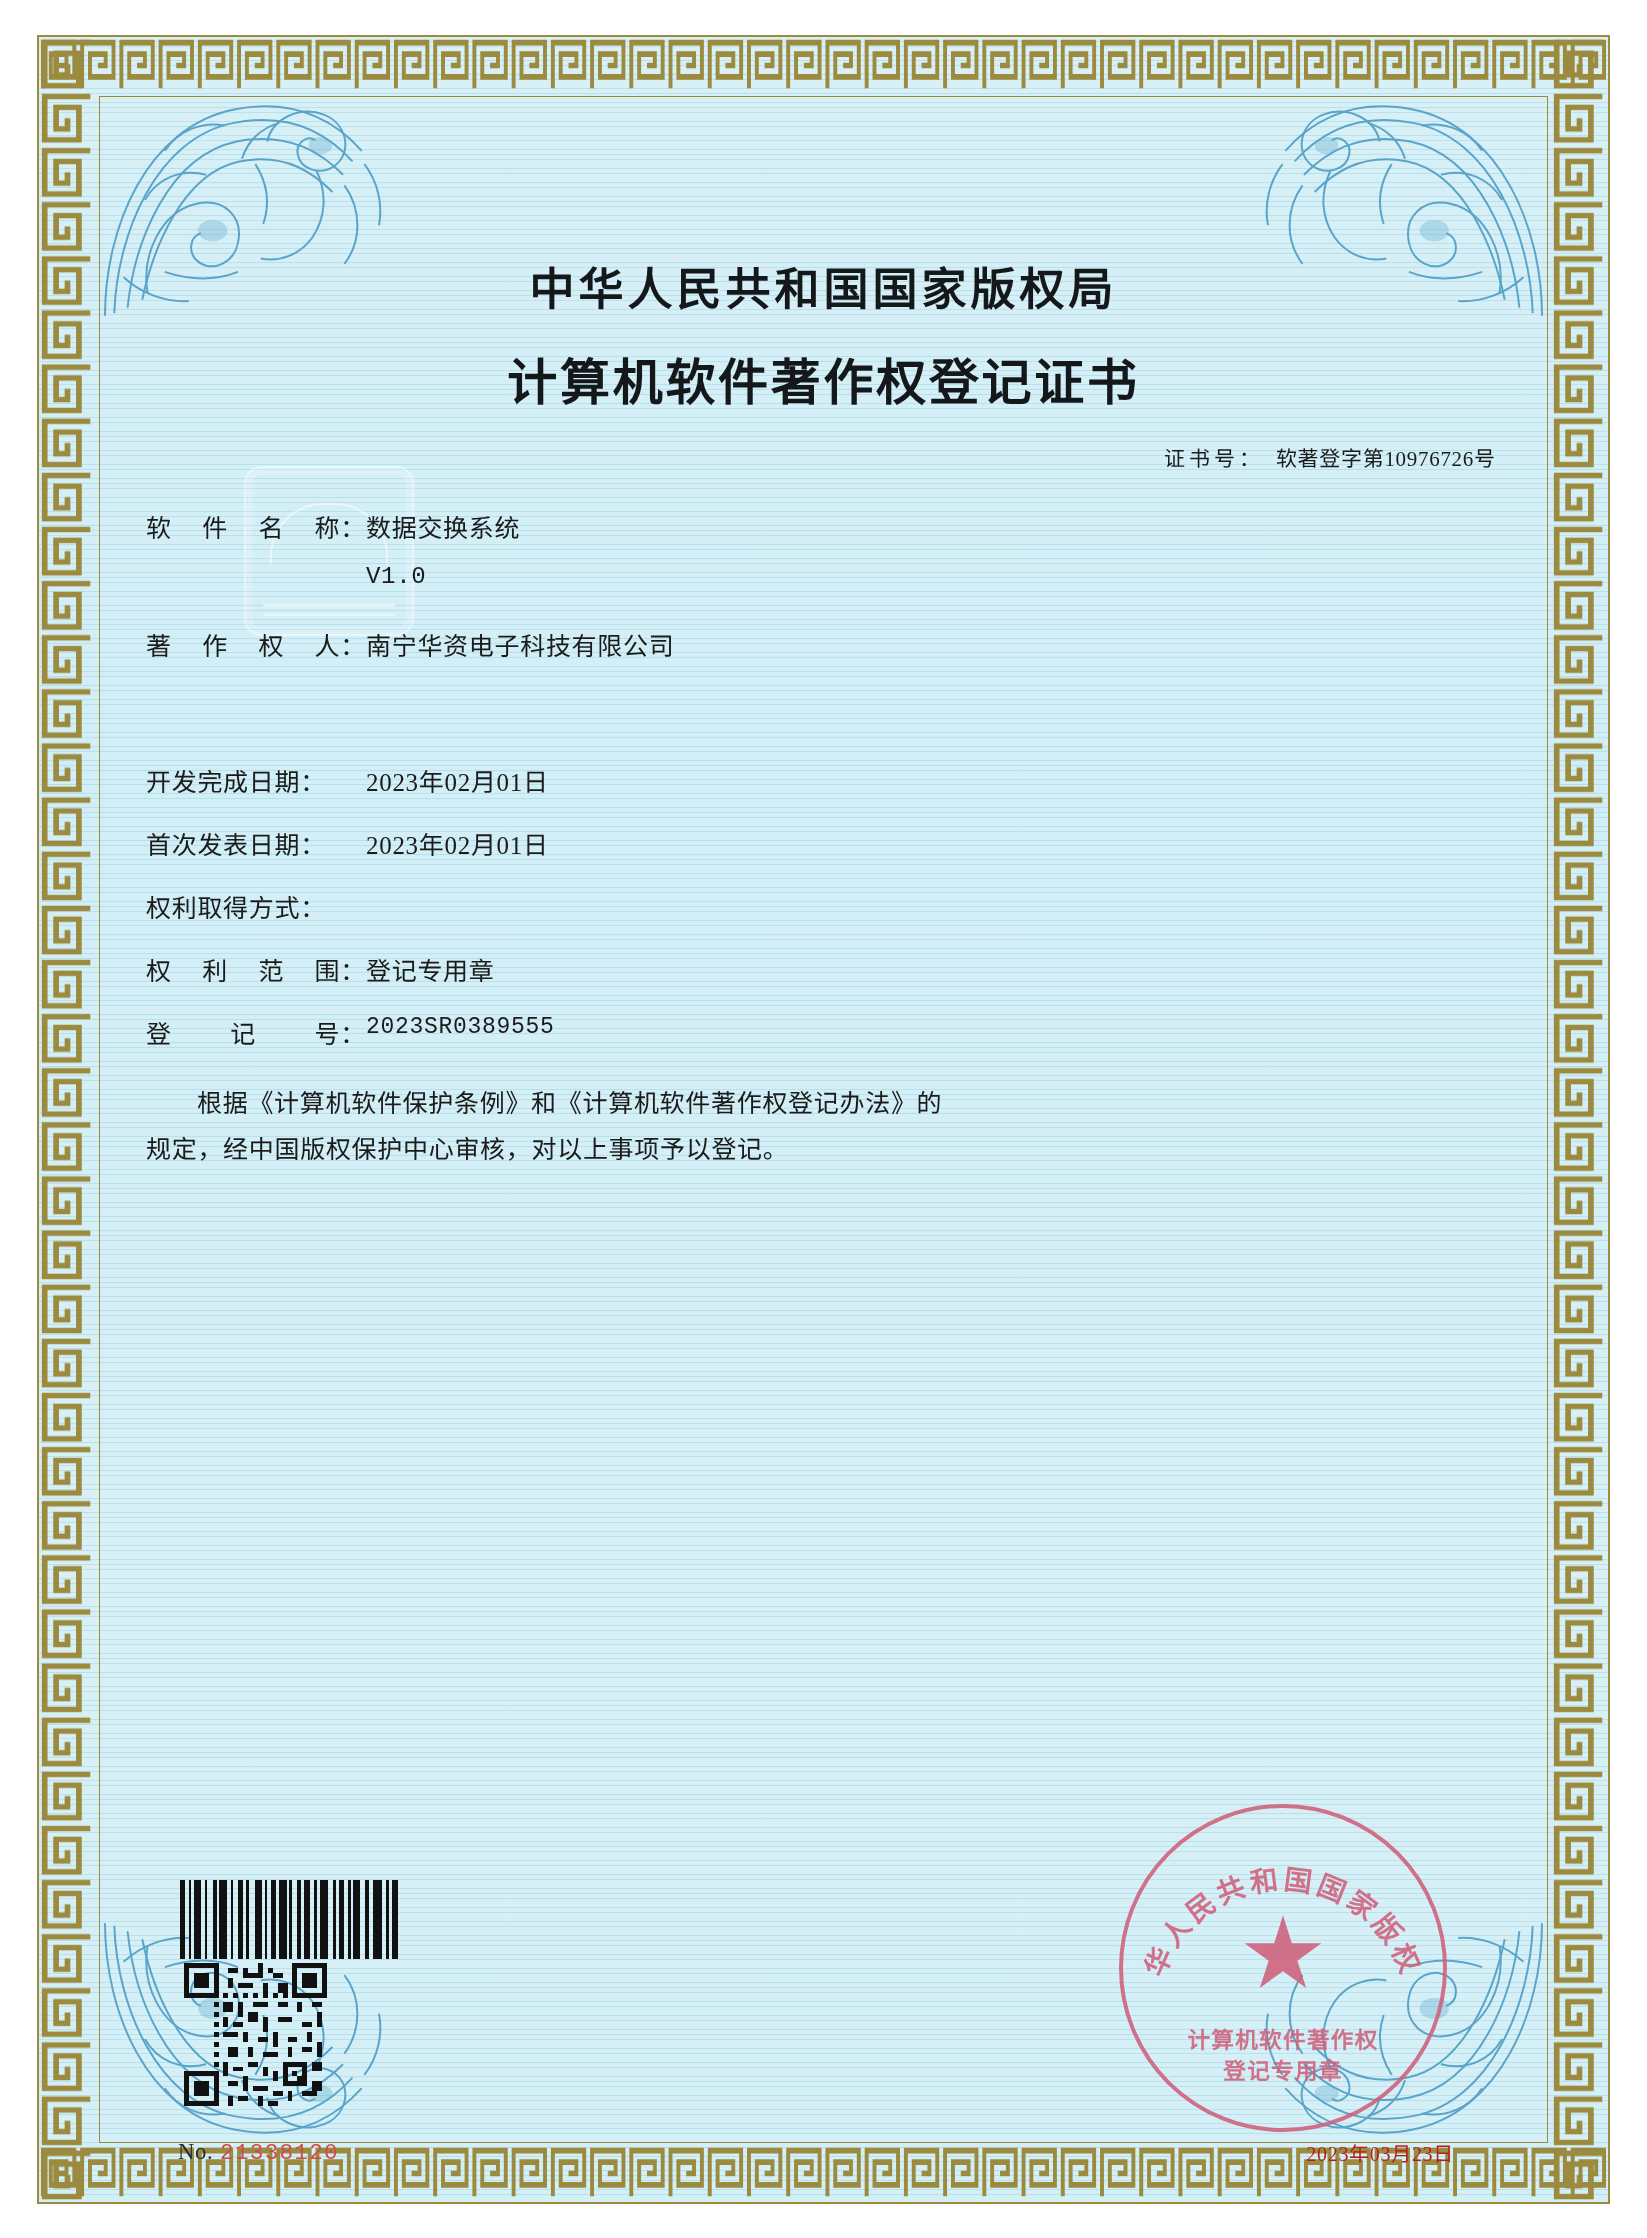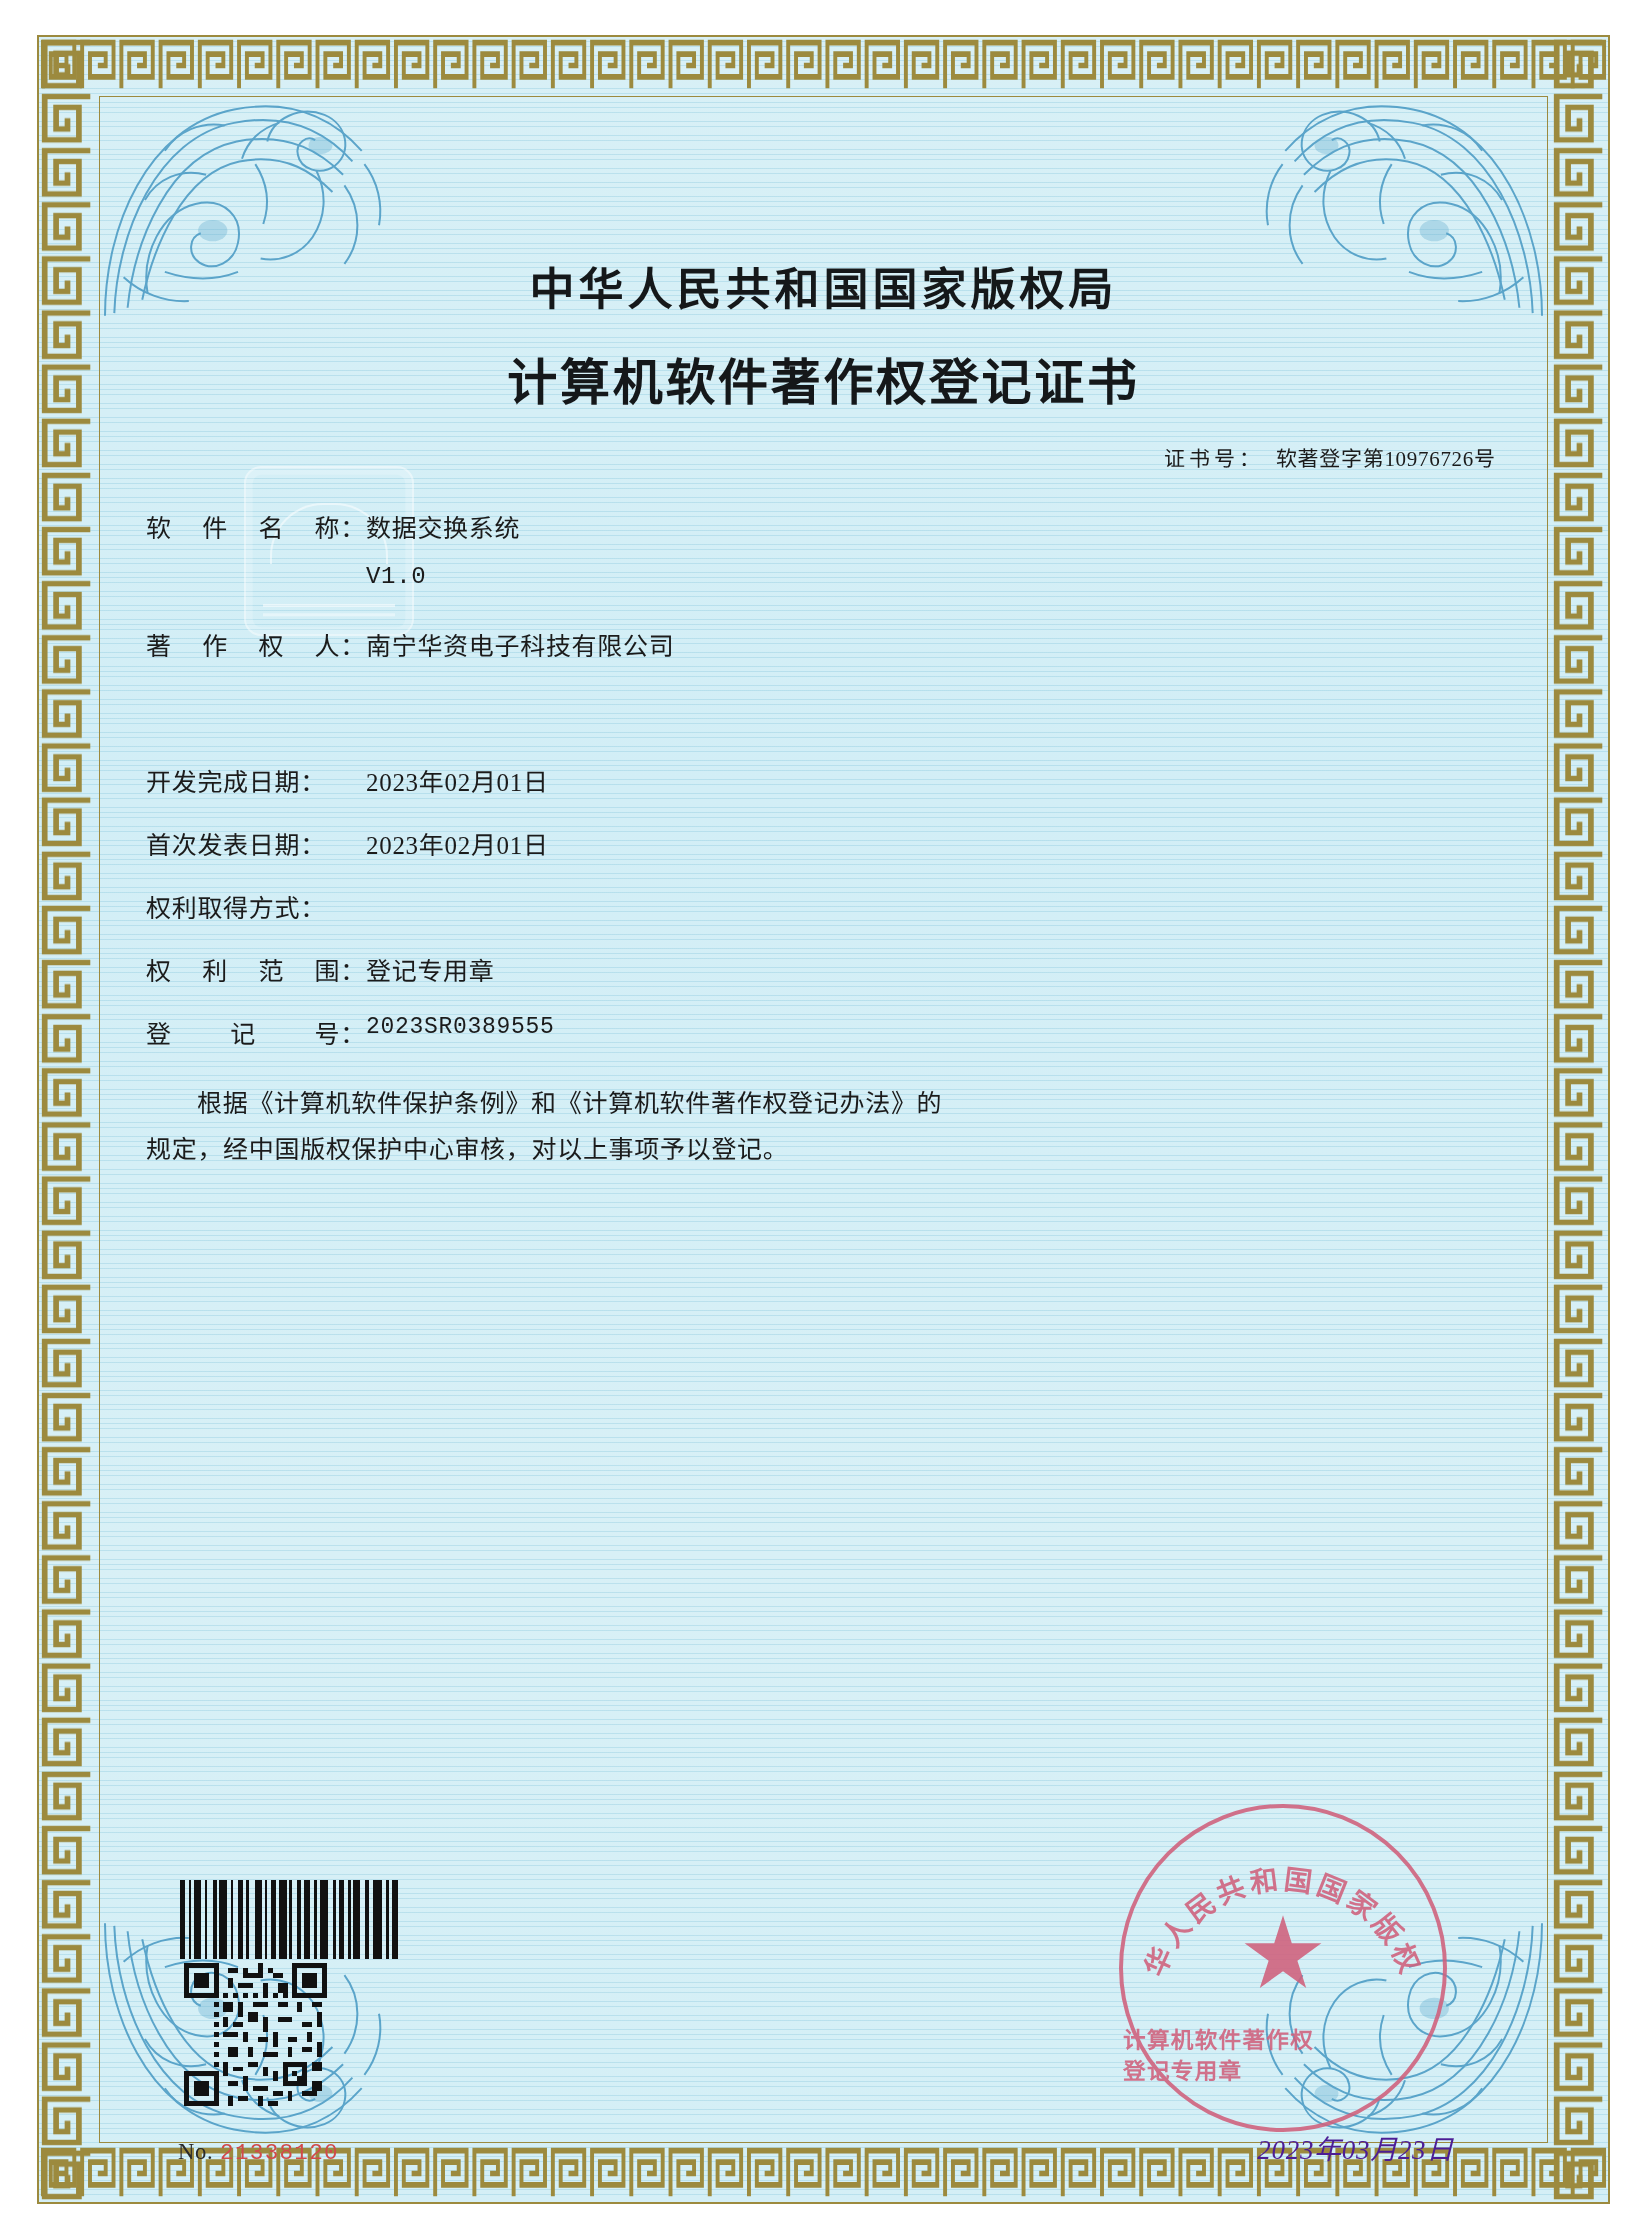--- a/index.html
+++ b/index.html
@@ -239,21 +239,21 @@
   .seal .arc-text {
     position: absolute;
     left: 0; top: 0; width: 100%; height: 100%;
   }
   .seal .arc-text svg { width: 100%; height: 100%; }
   .seal .bottom-text {
     position: absolute;
     left: 0;
     bottom: 41px;
     width: 100%;
-    text-align: left;
+    text-align: center;
     font-size: 22.6px;
     line-height: 1.35;
     letter-spacing: 1.3px;
     font-weight: bold;
   }
 
   
   .footer-no {
     position: absolute;
     left: 178px;
@@ -265,24 +265,23 @@
   .footer-no .num {
     color: #d14a4a;
     font-family: "Liberation Mono", "DejaVu Sans Mono", monospace;
     margin-left: 6.7px;
     letter-spacing: 1.3px;
   }
   .footer-date {
     position: absolute;
     right: 193px;
     bottom: 72px;
-    font-size: 27px;
+    font-size: 20px;
     letter-spacing: 0.7px;
-    color: #4c1d95;
-    font-style: italic;
+    color: #b91c1c;
   }
 </style>
 </head>
 <body>
 
 <div class="page">
 
   <div class="paper"></div>
 
   <div class="greek-frame-outer"></div>

